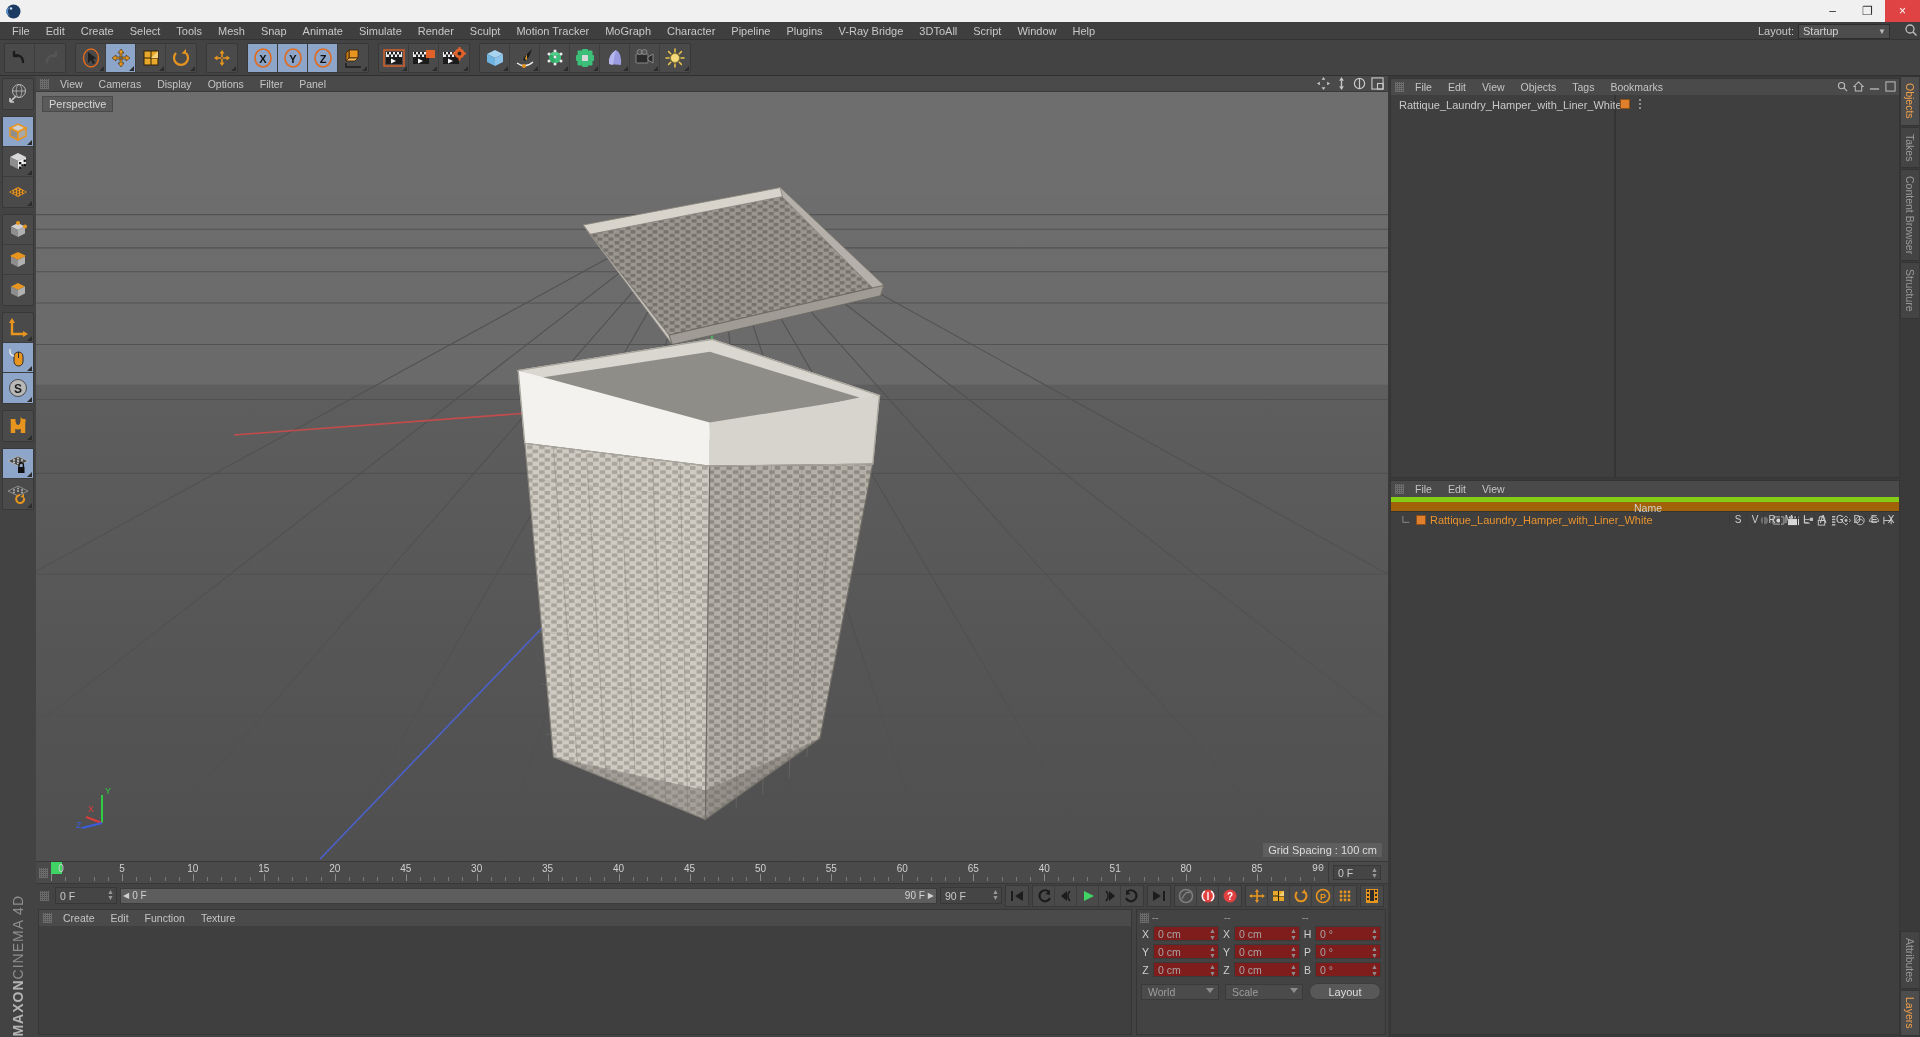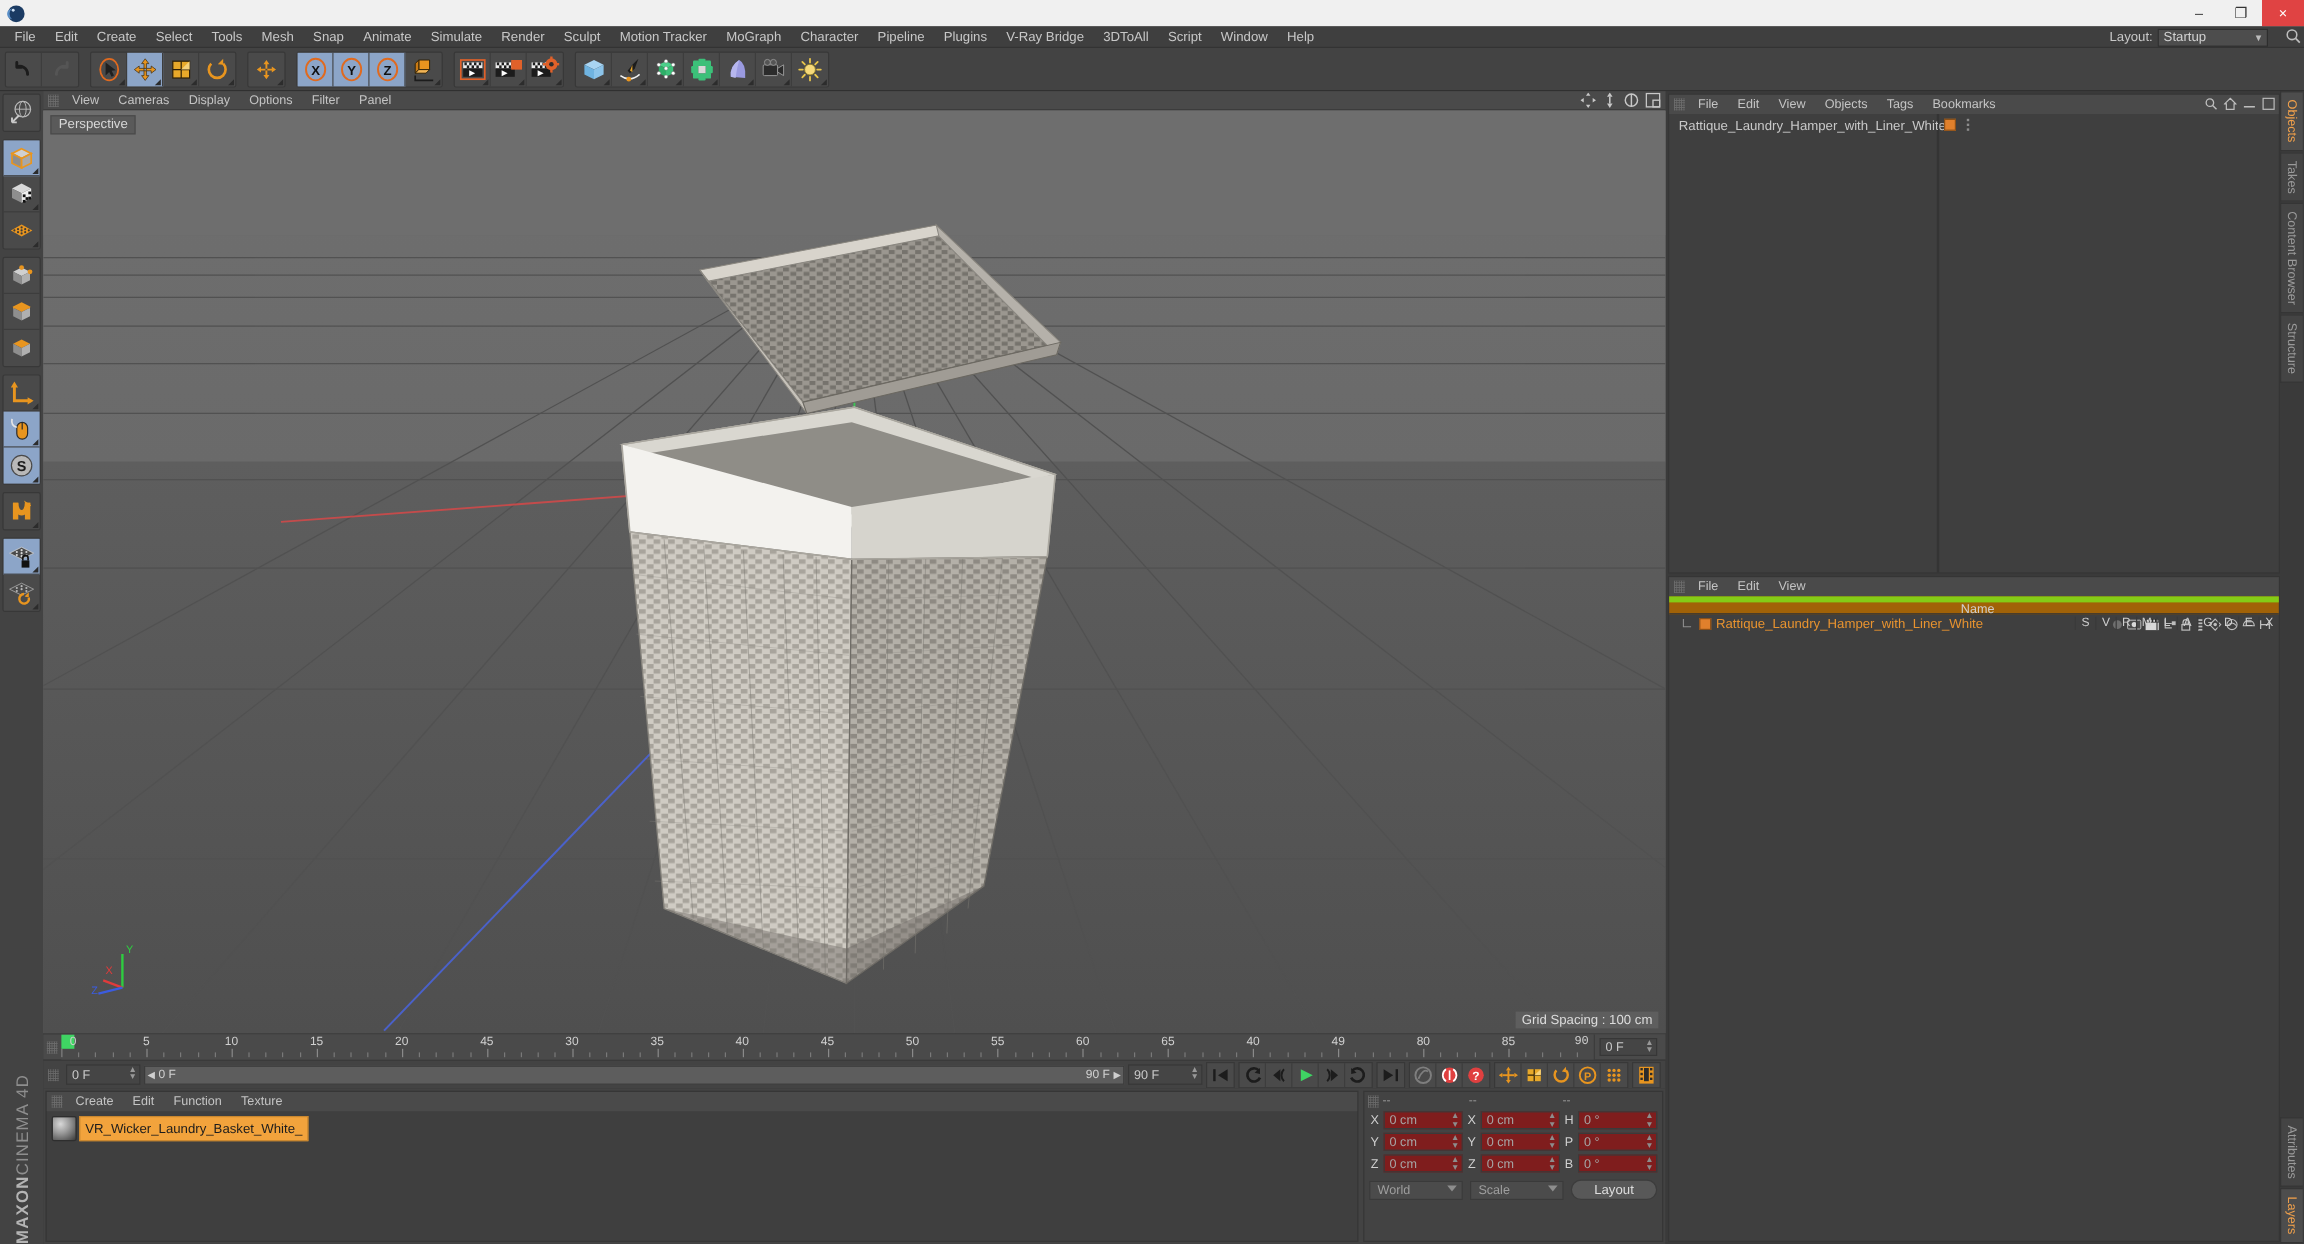--- a/index.html
+++ b/index.html
@@ -877,21 +877,21 @@
             <div class="tick" style="left: 73.3333%; height: 4px; opacity: 0.75;"></div>
             <div class="tick" style="left: 74.4444%; height: 4px; opacity: 0.75;"></div>
             <div class="tick" style="left: 75.5556%; height: 4px; opacity: 0.75;"></div>
             <div class="tick" style="left: 76.6667%; height: 4px; opacity: 0.75;"></div>
             <div class="num" style="left: 77.7778%; margin-left: 0px;">40</div>
             <div class="tick" style="left: 77.7778%; height: 7px;"></div>
             <div class="tick" style="left: 78.8889%; height: 4px; opacity: 0.75;"></div>
             <div class="tick" style="left: 80%; height: 4px; opacity: 0.75;"></div>
             <div class="tick" style="left: 81.1111%; height: 4px; opacity: 0.75;"></div>
             <div class="tick" style="left: 82.2222%; height: 4px; opacity: 0.75;"></div>
-            <div class="num" style="left: 83.3333%; margin-left: 0px;">49</div>
+            <div class="num" style="left: 83.3333%; margin-left: 0px;">51</div>
             <div class="tick" style="left: 83.3333%; height: 7px;"></div>
             <div class="tick" style="left: 84.4444%; height: 4px; opacity: 0.75;"></div>
             <div class="tick" style="left: 85.5556%; height: 4px; opacity: 0.75;"></div>
             <div class="tick" style="left: 86.6667%; height: 4px; opacity: 0.75;"></div>
             <div class="tick" style="left: 87.7778%; height: 4px; opacity: 0.75;"></div>
             <div class="num" style="left: 88.8889%; margin-left: 0px;">80</div>
             <div class="tick" style="left: 88.8889%; height: 7px;"></div>
             <div class="tick" style="left: 90%; height: 4px; opacity: 0.75;"></div>
             <div class="tick" style="left: 91.1111%; height: 4px; opacity: 0.75;"></div>
             <div class="tick" style="left: 92.2222%; height: 4px; opacity: 0.75;"></div>
@@ -1076,26 +1076,20 @@
     <div class="matpanel">
       <div class="matleft">
         <div class="mat-menubar">
           <span class="grip"></span>
           <div id="mat-menu" style="display:flex">
               <div class="mi">Create</div>
               <div class="mi">Edit</div>
               <div class="mi">Function</div>
               <div class="mi">Texture</div>
             </div>
-        </div>
-        <div class="mat-area">
-          <div class="mat-item">
-            <div class="mat-sphere"></div>
-            <div class="mat-name">VR_Wicker_Laundry_Basket_White_</div>
-          </div>
         </div>
       </div>
 
       <div class="coordpanel">
         <div class="coord-top">
           <span class="grip"></span>
           <span style="width:72px;">--</span>
           <span style="width:78px;">--</span>
           <span>--</span>
         </div>

